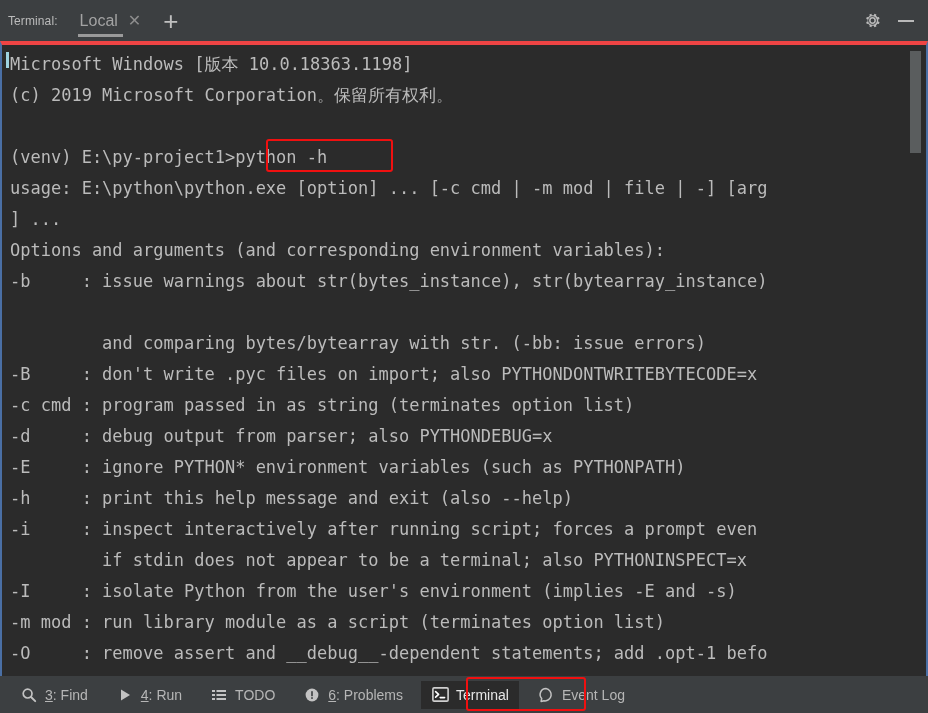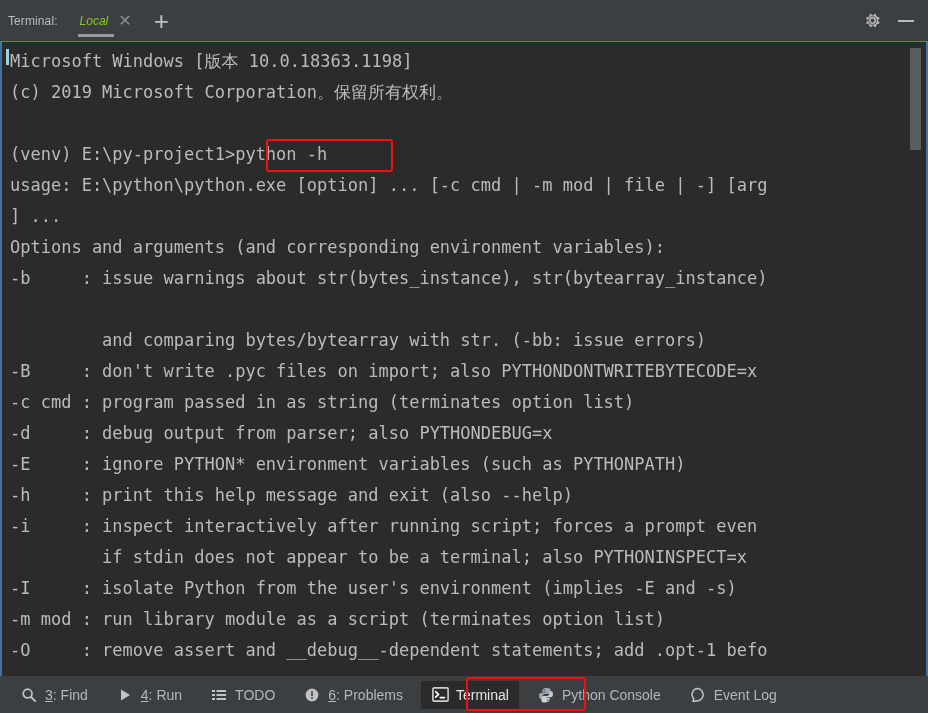--- a/index.html
+++ b/index.html
@@ -36,24 +36,23 @@
   }
   .tab {
     position: relative;
     display: flex;
     align-items: center;
     height: 41px;
     margin-left: 16px;
     padding: 0 4px 0 6px;
   }
   .tab-label {
-    color: #84cc16;
-    font-size: 12px;
+    color: #a3a3a3;
+    font-size: 16px;
     white-space: nowrap;
-    font-style: italic;
   }
   .tab-close {
     color: #8d8d8d;
     font-size: 16px;
     margin-left: 10px;
     line-height: 1;
     cursor: pointer;
   }
   .tab-underline {
     position: absolute;
@@ -84,21 +83,21 @@
   .minimize-bar {
     width: 16px; height: 2px; background: #b9b9b9;
   }
 
   
   .term-wrap {
     position: absolute;
     left: 0; top: 41px;
     width: 928px; height: 635px;
     background: #2b2b2b;
-    border-top: 1px solid #ef4444;
+    border-top: 4px solid #ef4444;
     border-left: 2px solid #4a6fa5;
     border-right: 2px solid #4a6fa5;
     overflow: hidden;
   }
   .term {
     position: absolute;
     left: 0; top: 0;
     right: 0; bottom: 0;
     padding: 4px 0 0 8px;
     font-family: "DejaVu Sans Mono", "Liberation Mono", monospace;
@@ -268,29 +267,20 @@
             <rect x="0.9" y="0.9" width="15.2" height="13.2" rx="1.2" fill="none" stroke="#cfcfcf" stroke-width="1.6"></rect>
             <polyline points="3.6,4.6 6.6,7.4 3.6,10.2" fill="none" stroke="#ffffff" stroke-width="1.6" stroke-linecap="round" stroke-linejoin="round"></polyline>
             <line x1="8.2" y1="10.6" x2="12.6" y2="10.6" stroke="#ffffff" stroke-width="1.6" stroke-linecap="round"></line>
           </svg>
         </span>
         <span class="sb-text">Terminal</span>
       </div>
       <div class="sb-item">
         <span class="sb-icon">
           <svg width="16" height="16" viewBox="0 0 16 16">
-            <path fill="#9aa7b0" d="M7.8 1C5.6 1 4.4 1.9 4.4 3.4v1.8h3.6v.6H3.4C1.9 5.8 1 7 1 8.8c0 1.8.8 3 2.3 3h1.2v-2c0-1.5 1.2-2.7 2.8-2.7h3.1c1.3 0 2.3-1 2.3-2.3V3.4C12.7 2 11.5 1 9.8 1H7.8zm-1.6 1.4a.7.7 0 110 1.4.7.7 0 010-1.4z"></path>
-            <path fill="#c8ced3" d="M8.2 15c2.2 0 3.4-.9 3.4-2.4v-1.8H8v-.6h4.6c1.5 0 2.4-1.2 2.4-3 0-1.8-.8-3-2.3-3h-1.2v2c0 1.5-1.2 2.7-2.8 2.7H5.6c-1.3 0-2.3 1-2.3 2.3v2c0 1.4 1.2 2.4 2.9 2.4h2zm1.6-1.4a.7.7 0 110-1.4.7.7 0 010 1.4z"></path>
-          </svg>
-        </span>
-        <span class="sb-text">Python Console</span>
-      </div>
-      <div class="sb-item">
-        <span class="sb-icon">
-          <svg width="16" height="16" viewBox="0 0 16 16">
             <path d="M8 1.6a5.9 5.9 0 00-4.3 9.9l-.6 2.9 2.9-.6A5.9 5.9 0 108 1.6z" fill="none" stroke="#c3c3c3" stroke-width="1.5" stroke-linejoin="round"></path>
           </svg>
         </span>
         <span class="sb-text">Event Log</span>
       </div>
     </div>
 
   <div class="anno" id="anno-cmd"></div>
   <div class="anno" id="anno-terminal"></div>
 </div>

